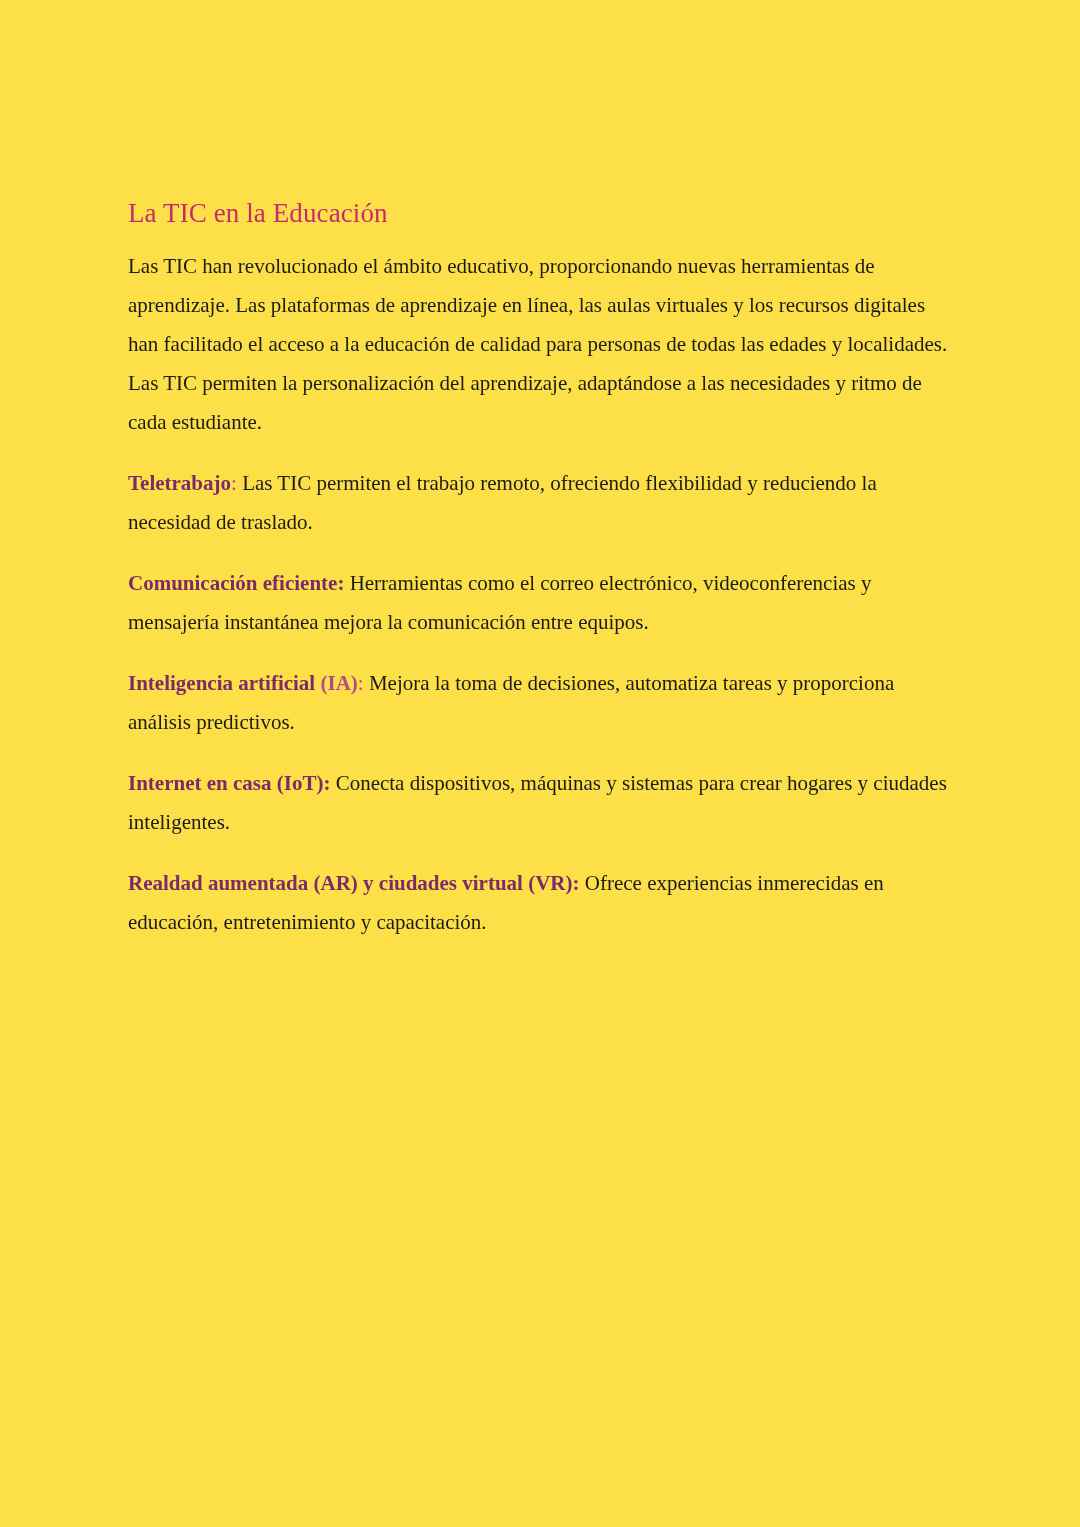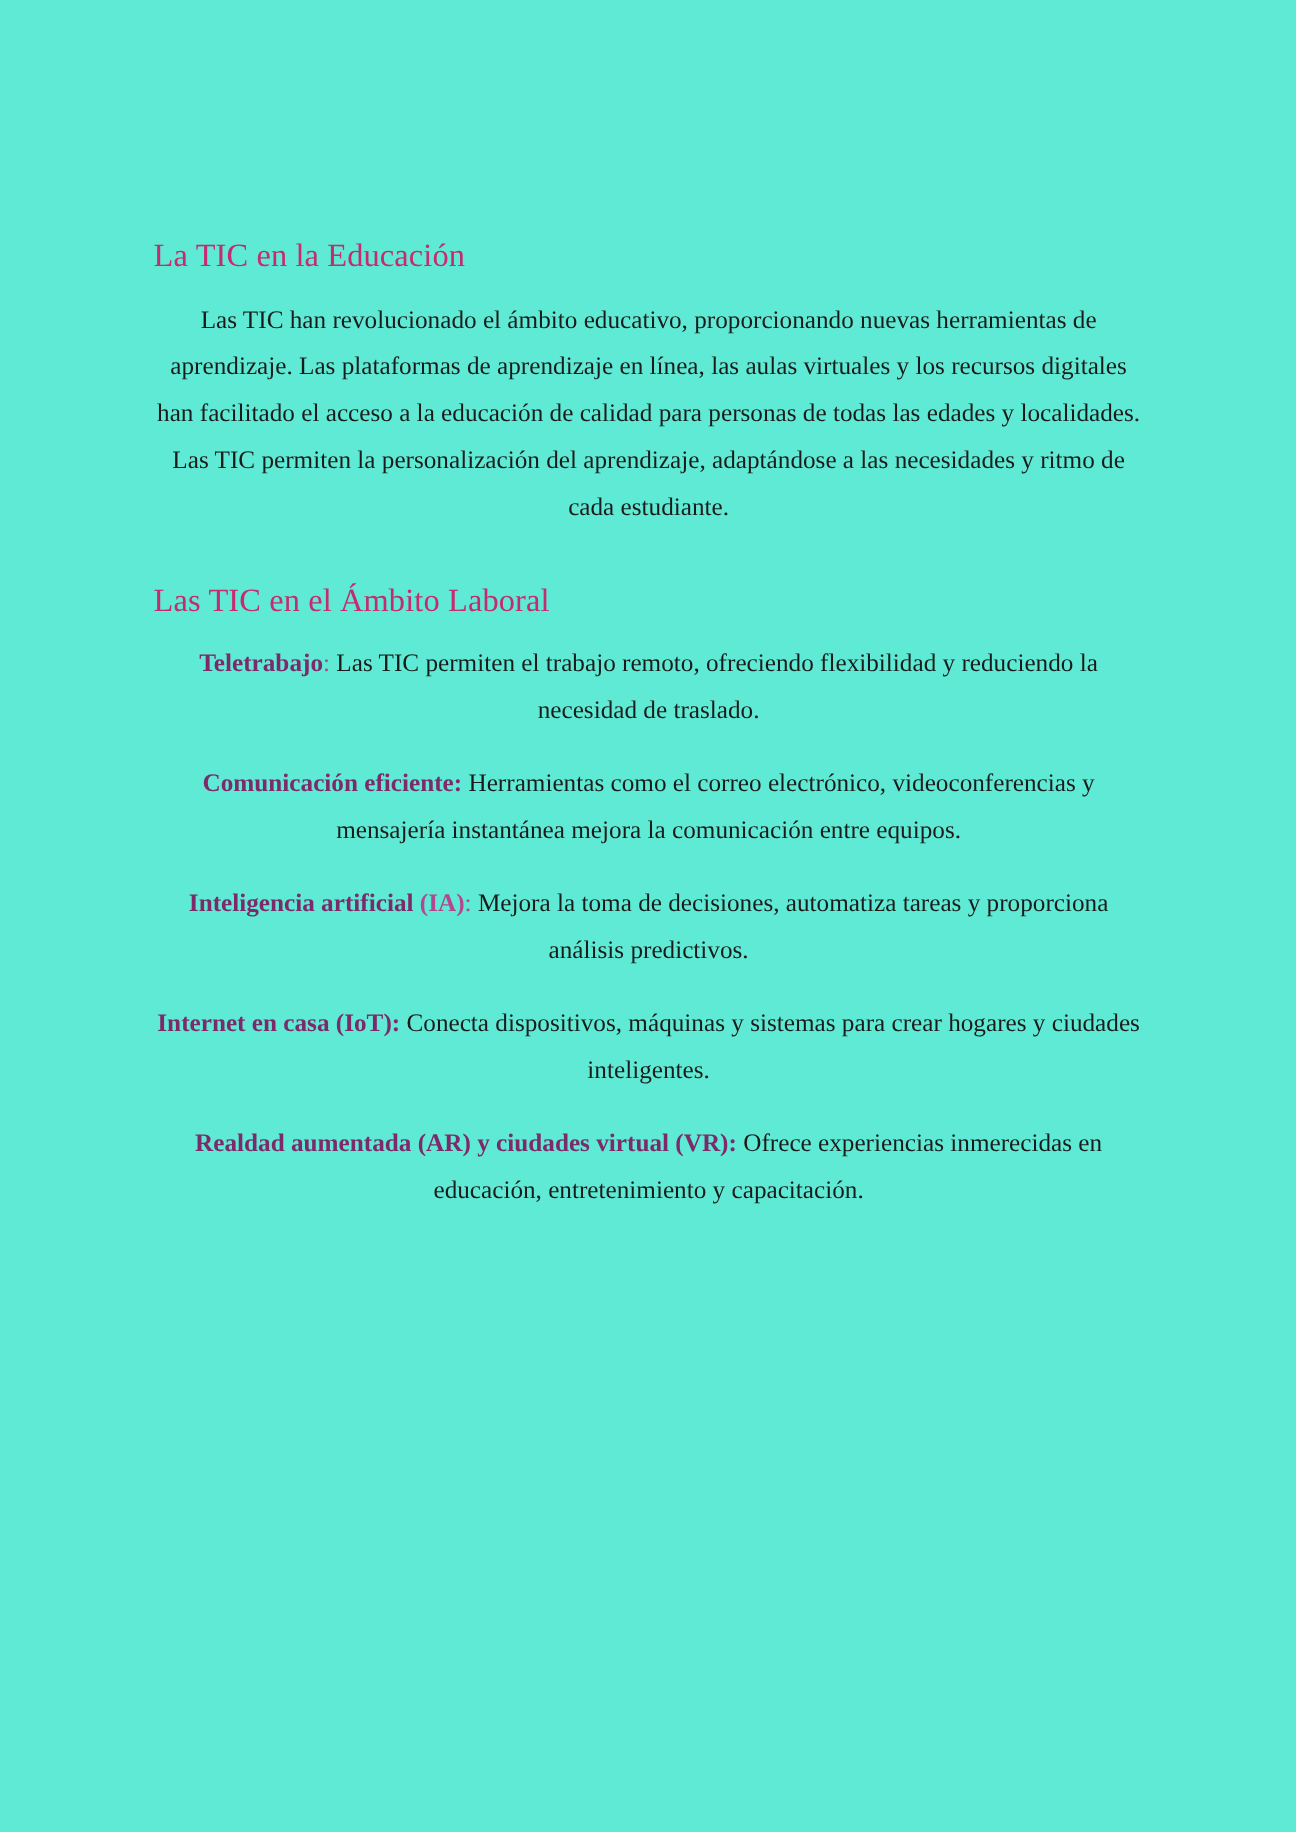--- a/index.html
+++ b/index.html
@@ -4,21 +4,21 @@
 <style>
   html, body {
     margin: 0;
     padding: 0;
     background: #ffffff;
   }
   .page {
     position: relative;
     width: 1080px;
     height: 1527px;
-    background: #5eead4;
+    background: #fde047;
     margin: 0 auto;
     overflow: hidden;
     box-sizing: border-box;
   }
   .content {
     position: absolute;
     left: 128px;
     top: 196px;
     width: 825px;
   }
@@ -36,21 +36,21 @@
     margin-top: 41px;
   }
   p.body-par {
     font-family: "Liberation Serif", "DejaVu Serif", serif;
     font-size: 21px;
     font-weight: 400;
     color: #1b1b1b;
     line-height: 39px;
     margin: 0 0 22px 0;
     padding: 0;
-    text-align: center;
+    text-align: left;
   }
   p.body-par:last-child {
     margin-bottom: 0;
   }
   .lead-label {
     font-weight: 700;
     color: #7d2a6b;
   }
   .lead-abbr {
     font-weight: 700;
@@ -67,21 +67,20 @@
 </style>
 </head>
 <body>
 
 <div class="page">
   <div class="content">
 
     <h2 class="section-heading">La TIC en la Educación</h2>
     <p class="body-par">Las TIC han revolucionado el ámbito educativo, proporcionando nuevas herramientas de aprendizaje. Las plataformas de aprendizaje en línea, las aulas virtuales y los recursos digitales han facilitado el acceso a la educación de calidad para personas de todas las edades y localidades. Las TIC permiten la personalización del aprendizaje, adaptándose a las necesidades y ritmo de cada estudiante.</p>
 
-    <h2 class="section-heading spaced">Las TIC en el Ámbito Laboral</h2>
 
 
     <p class="body-par">
       <span class="lead-label">Teletrabajo</span><span class="lead-abbr"></span><span class="lead-colon-light">:</span><span> Las TIC permiten el trabajo remoto, ofreciendo flexibilidad y reduciendo la necesidad de traslado.</span>
     </p>
 
     <p class="body-par">
       <span class="lead-label">Comunicación eficiente</span><span class="lead-abbr"></span><span class="lead-colon">:</span><span> Herramientas como el correo electrónico, videoconferencias y mensajería instantánea mejora la comunicación entre equipos.</span>
     </p>
 

